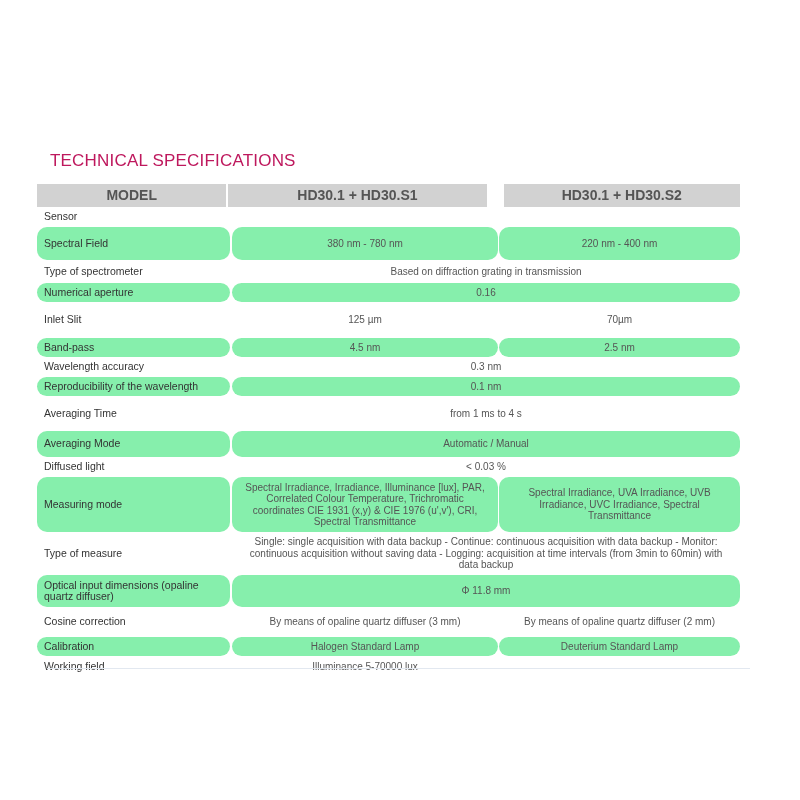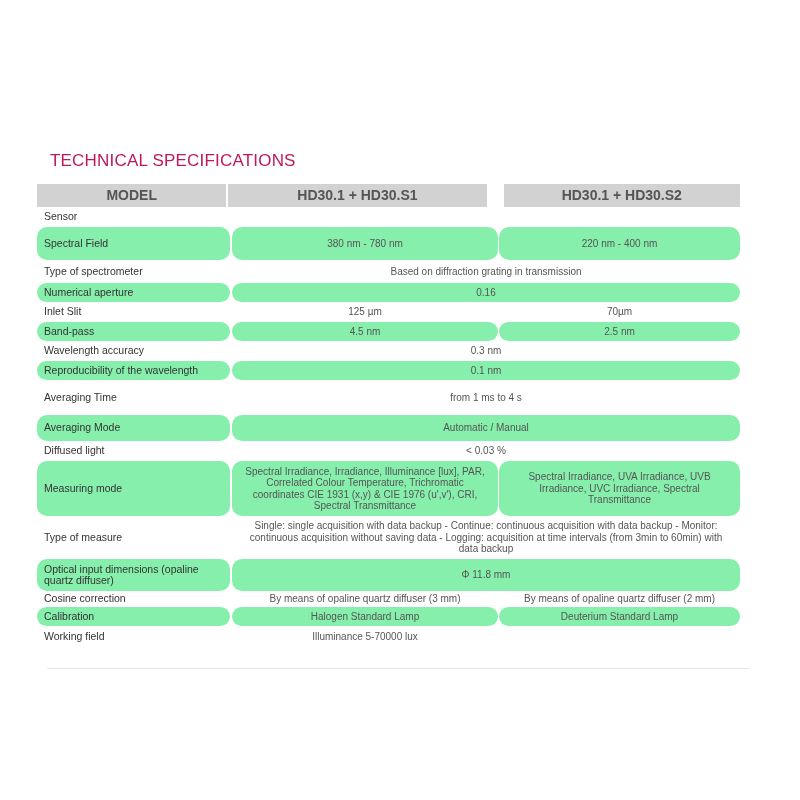--- a/index.html
+++ b/index.html
@@ -46,21 +46,21 @@
   <div class="row" style="height:23px">
     <div class="cell c-label">Type of spectrometer</div>
     <div class="cell c-span">Based on diffraction grating in transmission</div>
   </div>
 
   <div class="row blue" style="height:19px">
     <div class="cell c-label">Numerical aperture</div>
     <div class="cell c-span">0.16</div>
   </div>
 
-  <div class="row" style="height:20px">
+  <div class="row" style="height:36px">
     <div class="cell c-label">Inlet Slit</div>
     <div class="cell c-v1">125 µm</div>
     <div class="cell c-v2">70µm</div>
   </div>
 
   <div class="row blue" style="height:19px">
     <div class="cell c-label">Band-pass</div>
     <div class="cell c-v1">4.5 nm</div>
     <div class="cell c-v2">2.5 nm</div>
   </div>
@@ -99,21 +99,21 @@
   <div class="row" style="height:43px">
     <div class="cell c-label">Type of measure</div>
     <div class="cell c-span" style="padding:0 12px">Single: single acquisition with data backup - Continue: continuous acquisition with data backup - Monitor: continuous acquisition without saving data - Logging: acquisition at time intervals (from 3min to 60min) with data backup</div>
   </div>
 
   <div class="row blue" style="height:32px">
     <div class="cell c-label">Optical input dimensions (opaline quartz diffuser)</div>
     <div class="cell c-span">Φ 11.8 mm</div>
   </div>
 
-  <div class="row" style="height:16px">
+  <div class="row" style="height:30px">
     <div class="cell c-label">Cosine correction</div>
     <div class="cell c-v1">By means of opaline quartz diffuser (3 mm)</div>
     <div class="cell c-v2">By means of opaline quartz diffuser (2 mm)</div>
   </div>
 
   <div class="row blue" style="height:19px">
     <div class="cell c-label">Calibration</div>
     <div class="cell c-v1">Halogen Standard Lamp</div>
     <div class="cell c-v2">Deuterium Standard Lamp</div>
   </div>

